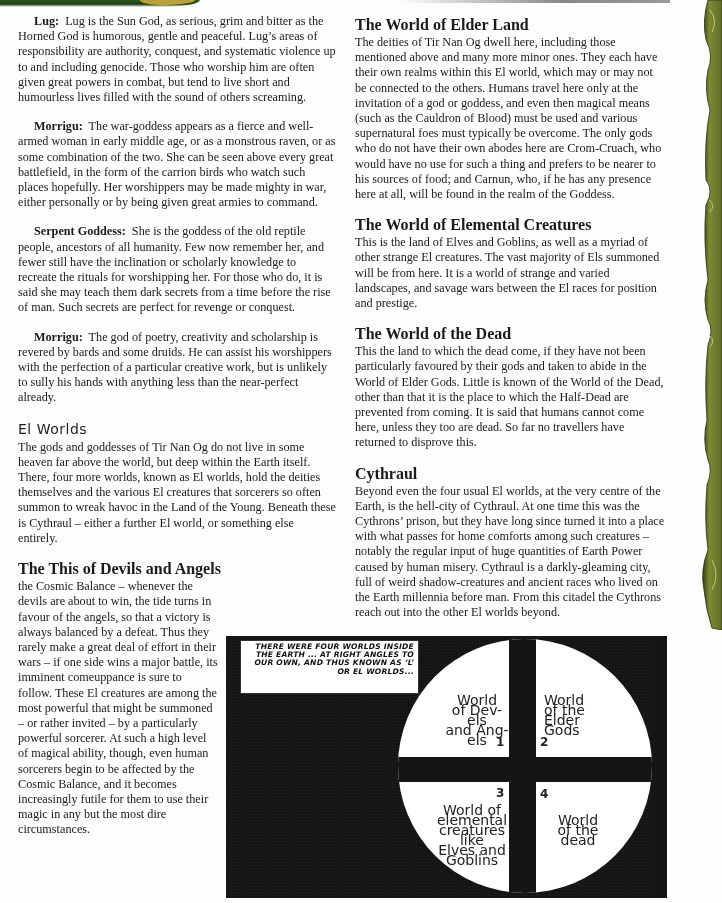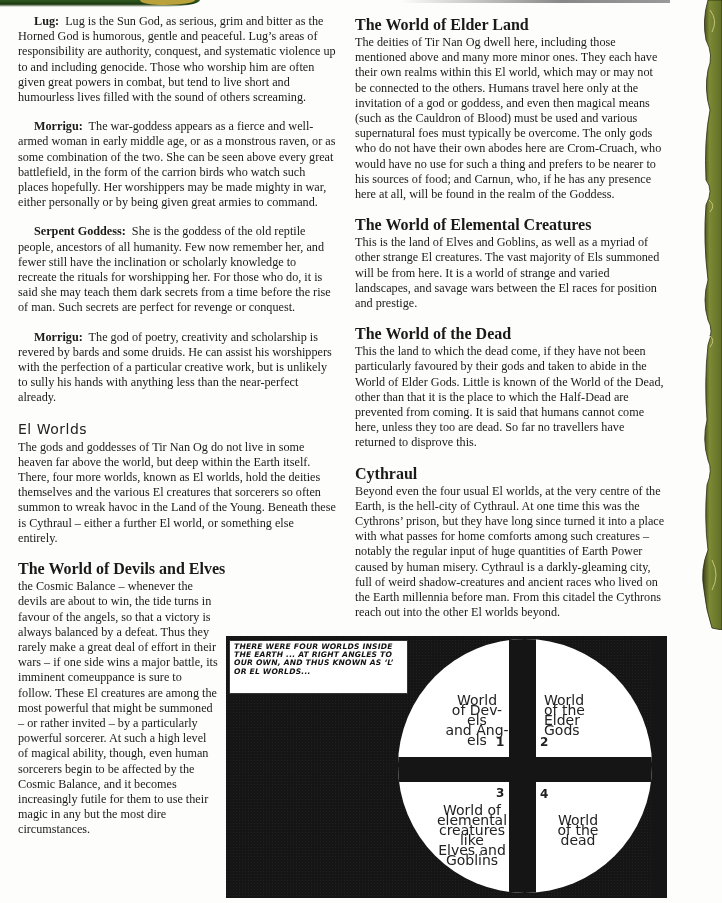--- a/index.html
+++ b/index.html
@@ -52,21 +52,21 @@
     background-image: radial-gradient(rgba(255,255,255,0.05) 1px, transparent 1px);
     background-size: 3px 3px;
     overflow: hidden;
   }
   .caption {
     position: absolute; background: #fff; border: 1px solid #333;
     font-family: "DejaVu Sans", sans-serif; font-style: italic; font-weight: bold;
     font-size: 7.6px; line-height: 8.2px; color: #111; padding: 2px 4px;
     text-transform: uppercase; letter-spacing: 0.2px;
   }
-  .cap-top { left: 3px; top: 4px; width: 179px; height: 54px; }
+  .cap-top { left: 14px; top: 4px; width: 179px; height: 54px; text-align: right; }
   .cap-bottom { left: 2px; top: 196px; width: 166px; height: 60px; }
   .disc {
     position: absolute; left: 172px; top: 3px; width: 254px; height: 254px;
     border-radius: 50%; background: #fff; overflow: hidden;
   }
   .disc .cross-v {
     position: absolute; left: 111px; top: 0; width: 27px; height: 100%; background: #151515;
   }
   .disc .cross-h {
     position: absolute; left: 0; top: 118px; width: 100%; height: 25px; background: #151515;
@@ -105,21 +105,21 @@
 
 <div class="col col-left">
   <p><span class="term">Lug:</span>&nbsp; <span>Lug is the Sun God, as serious, grim and bitter as the Horned God is humorous, gentle and peaceful. Lug’s areas of responsibility are authority, conquest, and systematic violence up to and including genocide. Those who worship him are often given great powers in combat, but tend to live short and humourless lives filled with the sound of others screaming.</span></p>
   <p><span class="term">Morrigu:</span>&nbsp; <span>The war-goddess appears as a fierce and well-armed woman in early middle age, or as a monstrous raven, or as some combination of the two. She can be seen above every great battlefield, in the form of the carrion birds who watch such places hopefully. Her worshippers may be made mighty in war, either personally or by being given great armies to command.</span></p>
   <p><span class="term">Serpent Goddess:</span>&nbsp; <span>She is the goddess of the old reptile people, ancestors of all humanity. Few now remember her, and fewer still have the inclination or scholarly knowledge to recreate the rituals for worshipping her. For those who do, it is said she may teach them dark secrets from a time before the rise of man. Such secrets are perfect for revenge or conquest.</span></p>
   <p><span class="term">Morrigu:</span>&nbsp; <span>The god of poetry, creativity and scholarship is revered by bards and some druids. He can assist his worshippers with the perfection of a particular creative work, but is unlikely to sully his hands with anything less than the near-perfect already.</span></p>
 
   <h1 class="celtic">El Worlds</h1>
   <p>The gods and goddesses of Tir Nan Og do not live in some heaven far above the world, but deep within the Earth itself. There, four more worlds, known as El worlds, hold the deities themselves and the various El creatures that sorcerers so often summon to wreak havoc in the Land of the Young. Beneath these is Cythraul – either a further El world, or something else entirely.</p>
 
-  <h2 class="sec">The World of Devils and Elves</h2>
+  <h2 class="sec">The This of Devils and Angels</h2>
   <div class="narrow">the Cosmic Balance – whenever the devils are about to win, the tide turns in favour of the angels, so that a victory is always balanced by a defeat. Thus they rarely make a great deal of effort in their wars – if one side wins a major battle, its imminent comeuppance is sure to follow. These El creatures are among the most powerful that might be summoned – or rather invited – by a particularly powerful sorcerer. At such a high level of magical ability, though, even human sorcerers begin to be affected by the Cosmic Balance, and it becomes increasingly futile for them to use their magic in any but the most dire circumstances.</div>
 </div>
 
 <div class="col col-right">
   <h2 class="sec">The World of Elder Land</h2>
   <p>The deities of Tir Nan Og dwell here, including those mentioned above and many more minor ones. They each have their own realms within this El world, which may or may not be connected to the others. Humans travel here only at the invitation of a god or goddess, and even then magical means (such as the Cauldron of Blood) must be used and various supernatural foes must typically be overcome. The only gods who do not have their own abodes here are Crom-Cruach, who would have no use for such a thing and prefers to be nearer to his sources of food; and Carnun, who, if he has any presence here at all, will be found in the realm of the Goddess.</p>
   <h2 class="sec">The World of Elemental Creatures</h2>
   <p>This is the land of Elves and Goblins, as well as a myriad of other strange El creatures. The vast majority of Els summoned will be from here. It is a world of strange and varied landscapes, and savage wars between the El races for position and prestige.</p>
   <h2 class="sec">The World of the Dead</h2>
   <p>This the land to which the dead come, if they have not been particularly favoured by their gods and taken to abide in the World of Elder Gods. Little is known of the World of the Dead, other than that it is the place to which the Half-Dead are prevented from coming. It is said that humans cannot come here, unless they too are dead. So far no travellers have returned to disprove this.</p>

